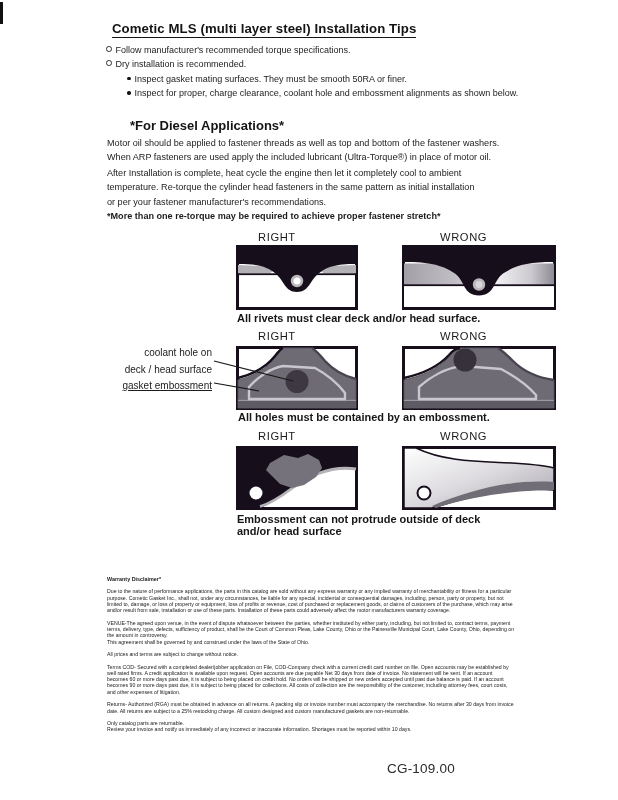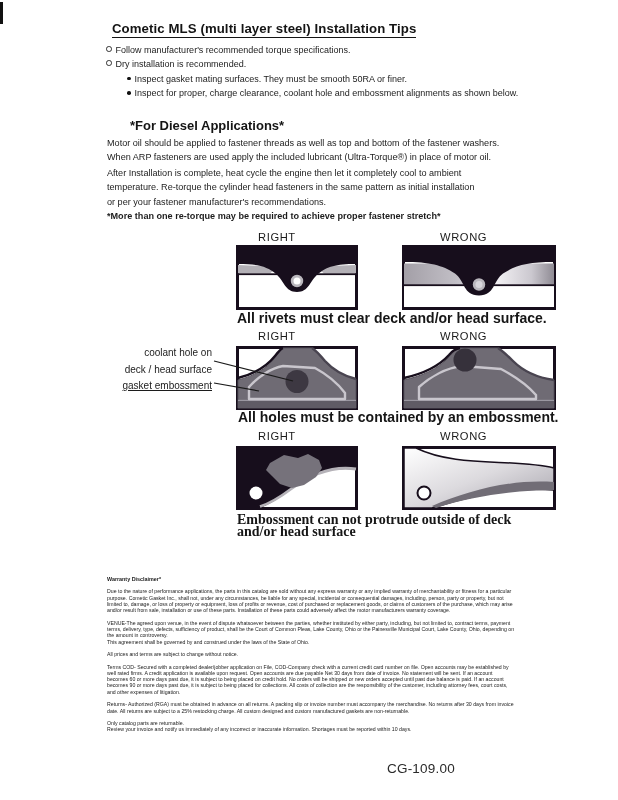--- a/index.html
+++ b/index.html
@@ -21,21 +21,21 @@
   .m-open{width:3.6px;height:3.6px;border:1.1px solid #333;border-radius:50%;}
   .m-fill{width:3.6px;height:3.6px;background:#111;border-radius:50%;}
   .sec-head{left:107px;top:118px;font-size:13px;font-weight:bold;color:#141414;margin-left:23px;}
   .para{left:107px;font-size:9.1px;line-height:14.4px;white-space:pre-line;color:#1c1c1c;}
   .p1{top:136px;}
   .p2{top:166px;}
   .note{top:209px;font-weight:bold;}
   .dg-label{font-size:11.2px;letter-spacing:.6px;color:#1a1a1a;width:80px;}
   .dbox{border:0;}
   .dbox svg{display:block;}
-  .caption{font-size:14px;font-weight:bold;color:#161616;white-space:pre-line;line-height:11.5px;}
+  .caption{font-size:11px;font-weight:bold;color:#161616;white-space:pre-line;line-height:11.5px;}
   .lead-label{font-size:10px;line-height:17px;color:#1c1c1c;text-align:right;width:98px;white-space:pre-line;}
   .disc{left:107px;top:576px;width:408px;font-size:5.2px;line-height:6.3px;color:#222;}
   .disc .dh{font-weight:bold;margin-bottom:6px;font-size:5.4px;}
   .disc p{margin:0 0 6.2px 0;white-space:pre-line;}
   .footer-code{left:387px;top:761px;font-size:13.5px;color:#2a2a2a;letter-spacing:.2px;}
 </style>
 </head>
 <body>
 
 <div class="abs edge-mark"></div>
@@ -169,21 +169,21 @@
         <stop offset="1" stop-color="#a5a2ab"></stop>
       </linearGradient>
     </defs>
     <rect x="1.5" y="1.5" width="151" height="61" fill="#ffffff" stroke="#170e1c" stroke-width="3"></rect>
     <path d="M2,2 H14 C55,22 110,12 152,22 V44 C112,40 68,50 30,62 H2 Z" fill="url(#g3w)" stroke="#170e1c" stroke-width="1.5"></path>
     <path d="M152,36 C110,33 68,44 30,60 L34,62 C70,50 114,44 152,44 Z" fill="#716d76"></path>
     <circle cx="22" cy="47" r="6.5" fill="#ffffff" stroke="#170e1c" stroke-width="2"></circle>
   </svg>
 </div>
 
-<div class="abs caption" style="left:237px;top:514px;font-family:Liberation Serif, serif;">Embossment can not protrude outside of deck
+<div class="abs caption" style="left:237px;top:514px;">Embossment can not protrude outside of deck
 and/or head surface</div>
 
 <div class="abs disc">
   <div class="dh">Warranty Disclaimer*</div>
   <p>Due to the nature of performance applications, the parts in this catalog are sold without any express warranty or any implied warranty of merchantability or fitness for a particular purpose.  Cometic Gasket Inc., shall not, under any circumstances, be liable for any special, incidental or consequential damages, including, person, party or property, but not limited to, damage, or loss of property or equipment, loss of profits or revenue, cost of purchased or replacement goods, or claims of customers of the purchase, which may arise and/or result from sale, installation or use of these parts.  Installation of these parts could adversely affect the motor manufacturers warranty coverage.</p>
   <p>VENUE-The agreed upon venue, in the event of dispute whatsoever between the parties, whether instituted by either party, including, but not limited to, contract terms, payment terms, delivery, type, defects, sufficiency of product, shall be the Court of Common Pleas, Lake County, Ohio or the Painesville Municipal Court, Lake County, Ohio, depending on the amount in controversy.
 This agreement shall be governed by and construed under the laws of the State of Ohio.</p>
   <p>All prices and terms are subject to change without notice.</p>
   <p>Terms COD- Secured with a completed dealer/jobber application on File, COD-Company check with a current credit card number on file.  Open accounts may be established by well rated firms.  A credit application is available upon request.  Open accounts are due payable Net 30 days from date of invoice.  No statement will be sent.  If an account becomes 60 or more days past due, it is subject to being placed on credit hold.  No orders will be shipped or new orders accepted until past due balance is paid.  If an account becomes 90 or more days past due, it is subject to being placed for collections.  All costs of collection are the responsibility of the customer, including attorney fees, court costs, and other expenses of litigation.</p>
   <p>Returns- Authorized (RGA) must be obtained in advance on all returns.  A packing slip or invoice number must accompany the merchandise.  No returns after 30 days from invoice date.  All returns are subject to a 25% restocking charge.  All custom designed and custom manufactured gaskets are non-returnable.</p>

